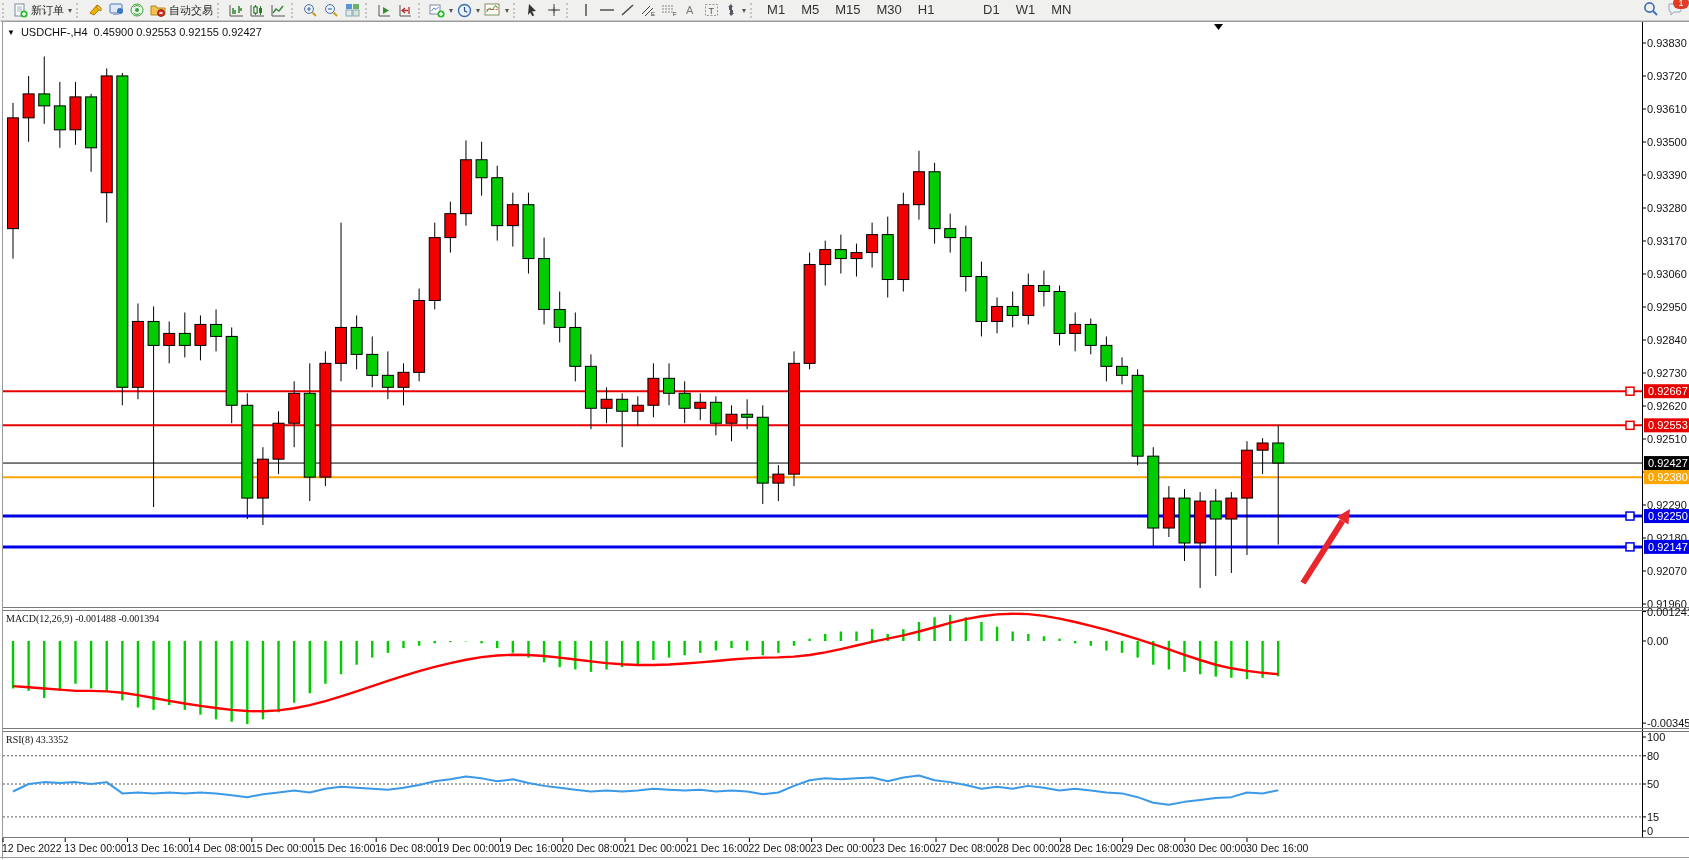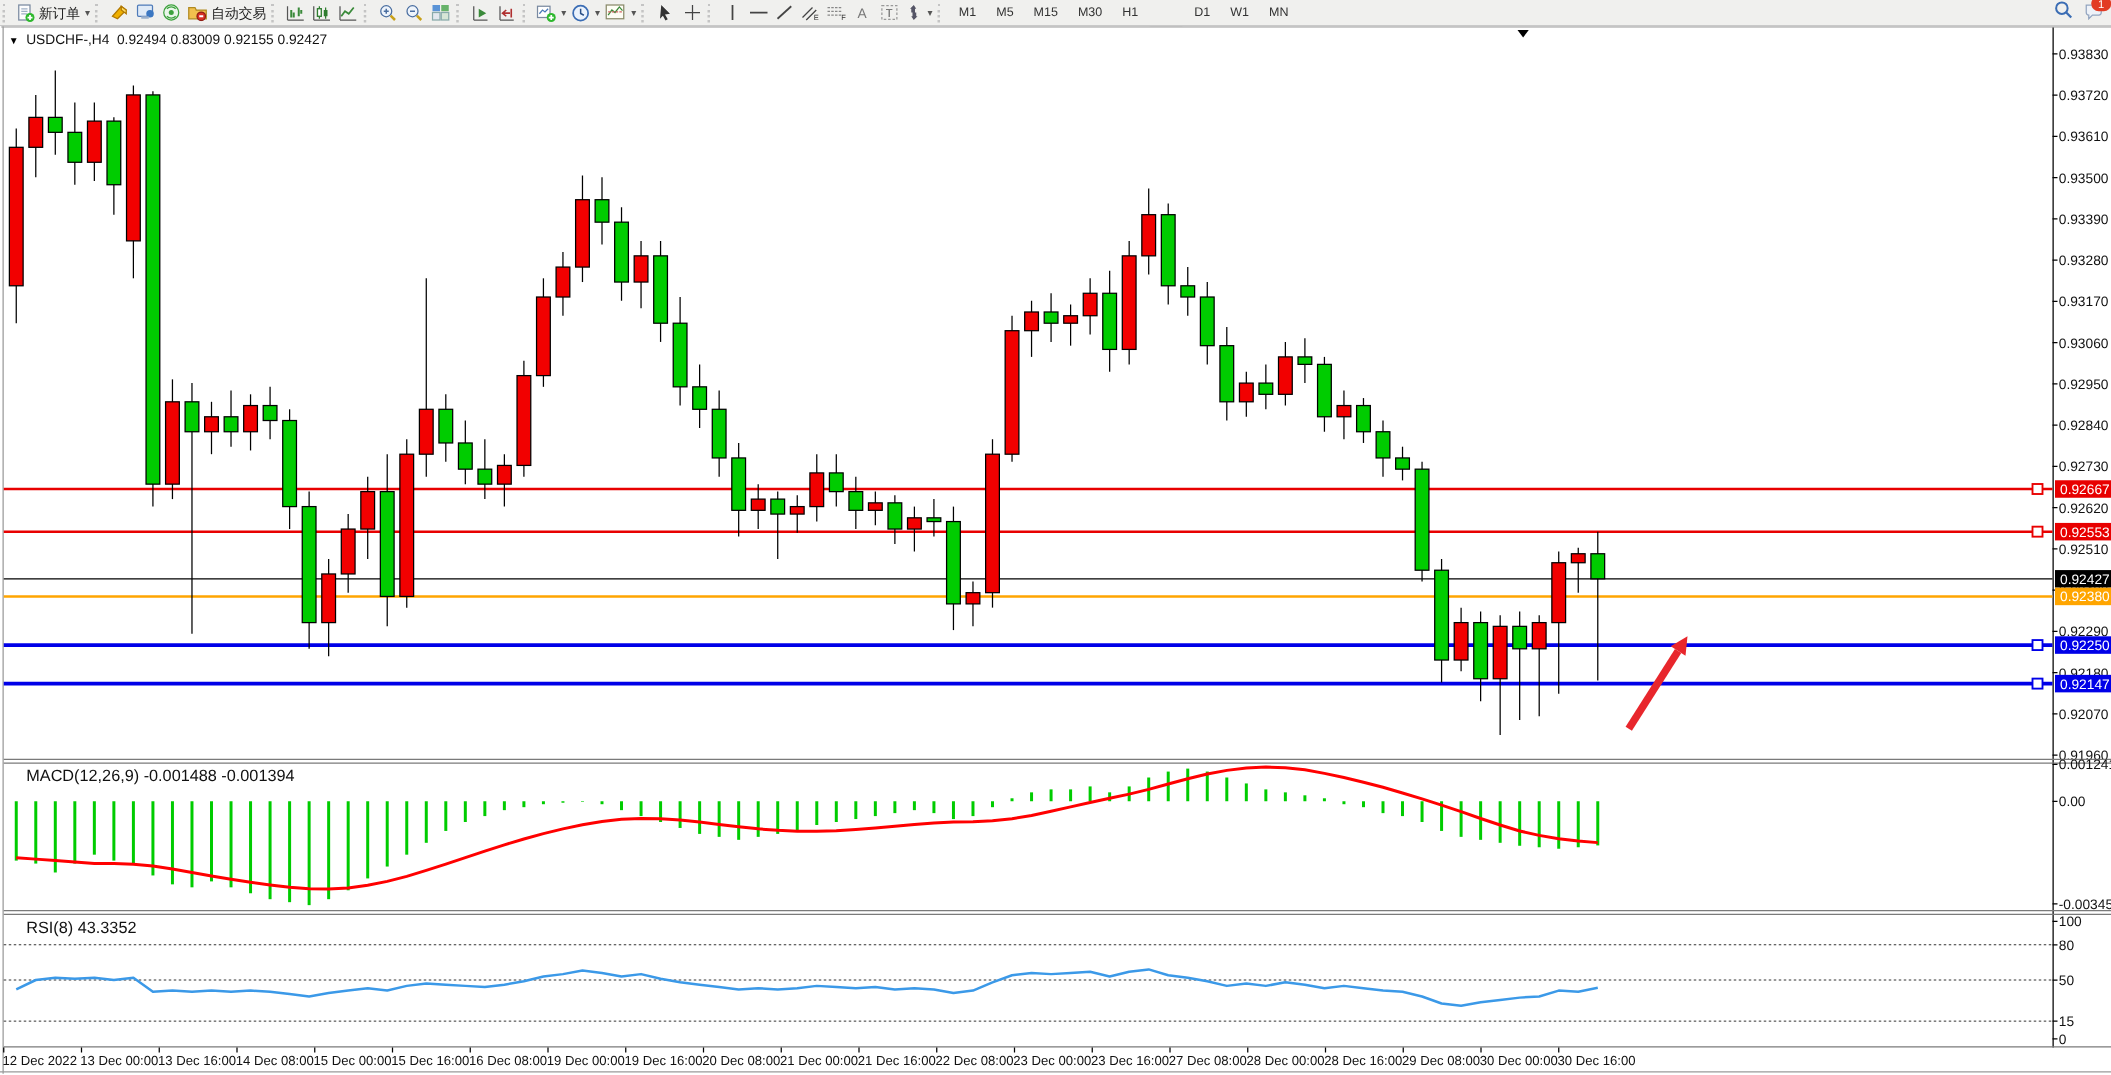--- a/index.html
+++ b/index.html
@@ -6,31 +6,31 @@
     font-family:"Liberation Sans",sans-serif;}
   
   .toolbar{position:absolute;left:0;top:0;width:1689px;height:21px;background:#f0f0ee;
     border-bottom:1px solid #c9c9c9;display:flex;align-items:center;box-sizing:border-box;}
   .grip{width:5px;height:15px;margin:0 2px;border-left:2px dotted #c4c4c4;}
   .btn{height:19px;min-width:21px;padding:0 2px;display:flex;align-items:center;justify-content:center;
     gap:3px;font-size:11px;color:#222;box-sizing:border-box;}
   .btn svg{display:block}
   .lbl{white-space:nowrap}
   .dd{font-size:8px;color:#555;margin-left:1px}
-  .tf{padding:0 7px;height:17px;display:flex;align-items:center;font-size:10px;color:#333;border:1px solid transparent;}
+  .tf{padding:0 7px;height:17px;display:flex;font-size:13px;color:#333;border:1px solid transparent;}
   .tf.active{background:#e7e7e5;border:1px solid #adadad;border-radius:2px;color:#000;margin-top:41px;}
   .tb-right{position:absolute;right:6px;top:0;height:21px;display:flex;align-items:center;gap:8px;}
   .badge{position:absolute;right:-6px;top:-4px;background:#e23b24;color:#fff;border-radius:7px;
     min-width:12px;height:12px;font-size:9px;display:flex;align-items:center;justify-content:center;padding:0 2px;}
   
   .chart-window{position:absolute;left:0;top:21px;width:1689px;height:839px;background:#fff;}
   #cv{position:absolute;left:0;top:0;}
   .chart-title{position:absolute;left:7px;top:5px;font-size:11px;color:#111;display:flex;gap:6px;align-items:center;}
   .chart-title .tri{font-size:8px;color:#000;}
-  .ind-label{position:absolute;font-size:13px;color:#111;left:21px;}
+  .ind-label{position:absolute;font-size:10px;color:#111;left:6px;font-family:Liberation Serif, serif;}
 </style>
 </head>
 <body>
 
 <div class="toolbar">
   <span class="grip"></span>
 
   <div class="btn">
     <span>
       <svg width="15" height="15" viewBox="0 0 15 15">
@@ -696,18 +696,18 @@
       <text x="1183.8" y="831" font-size="10.5" font-family="Liberation Sans" fill="#111">30 Dec 00:00</text>
       <line x1="1247" y1="817" x2="1247" y2="821" stroke="#000"></line>
       <text x="1246" y="831" font-size="10.5" font-family="Liberation Sans" fill="#111">30 Dec 16:00</text>
       <line x1="1303" y1="562" x2="1342.4940795434668" y2="499.8178322081588" stroke="#e8262c" stroke-width="6"></line>
       <polygon points="1350,488 1348.4029956475463,503.57079243642545 1336.5851634393873,496.06487197989213" fill="#e8262c"></polygon>
     </svg>
 
   <div class="chart-title">
     <span class="tri">▼</span>
     <span>USDCHF-,H4</span>
-    <span>0.92494 0.83009 0.92155 0.92427</span>
+    <span>0.45900 0.92553 0.92155 0.92427</span>
   </div>
 
   <div class="ind-label" style="top:592px">MACD(12,26,9) -0.001488 -0.001394</div>
   <div class="ind-label" style="top:713px">RSI(8) 43.3352</div>
 </div>
 
 </body></html>

